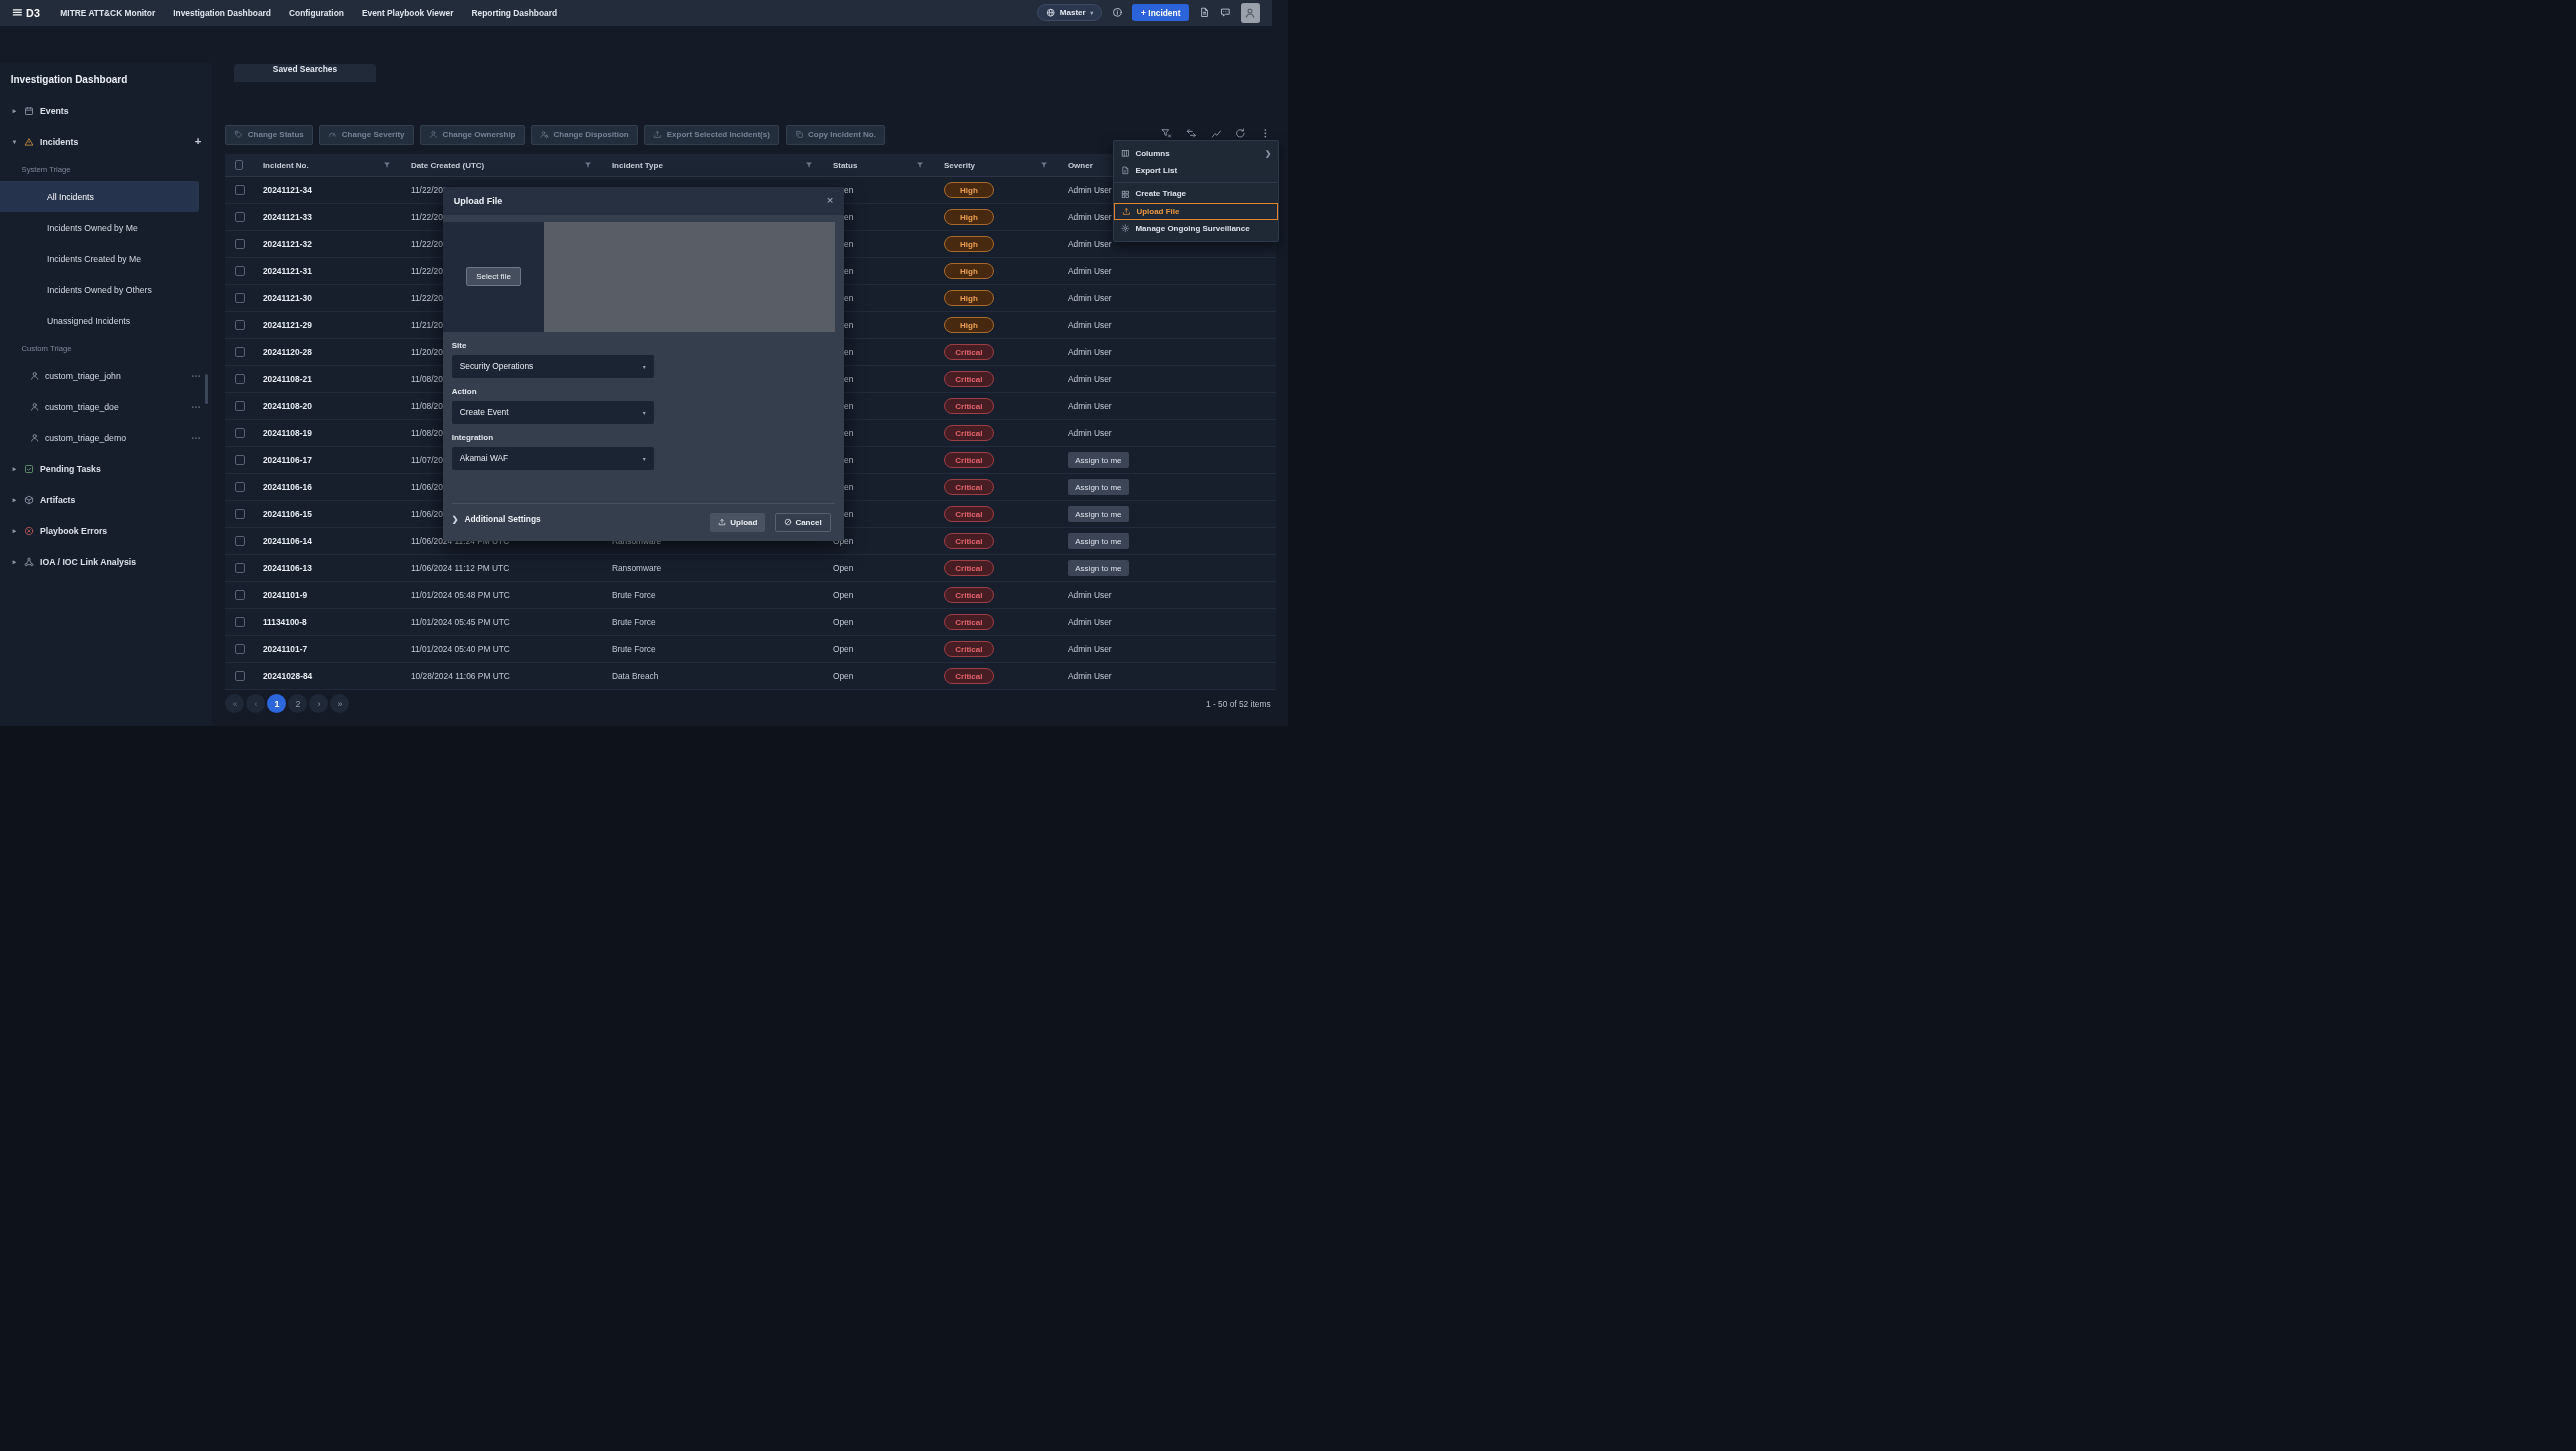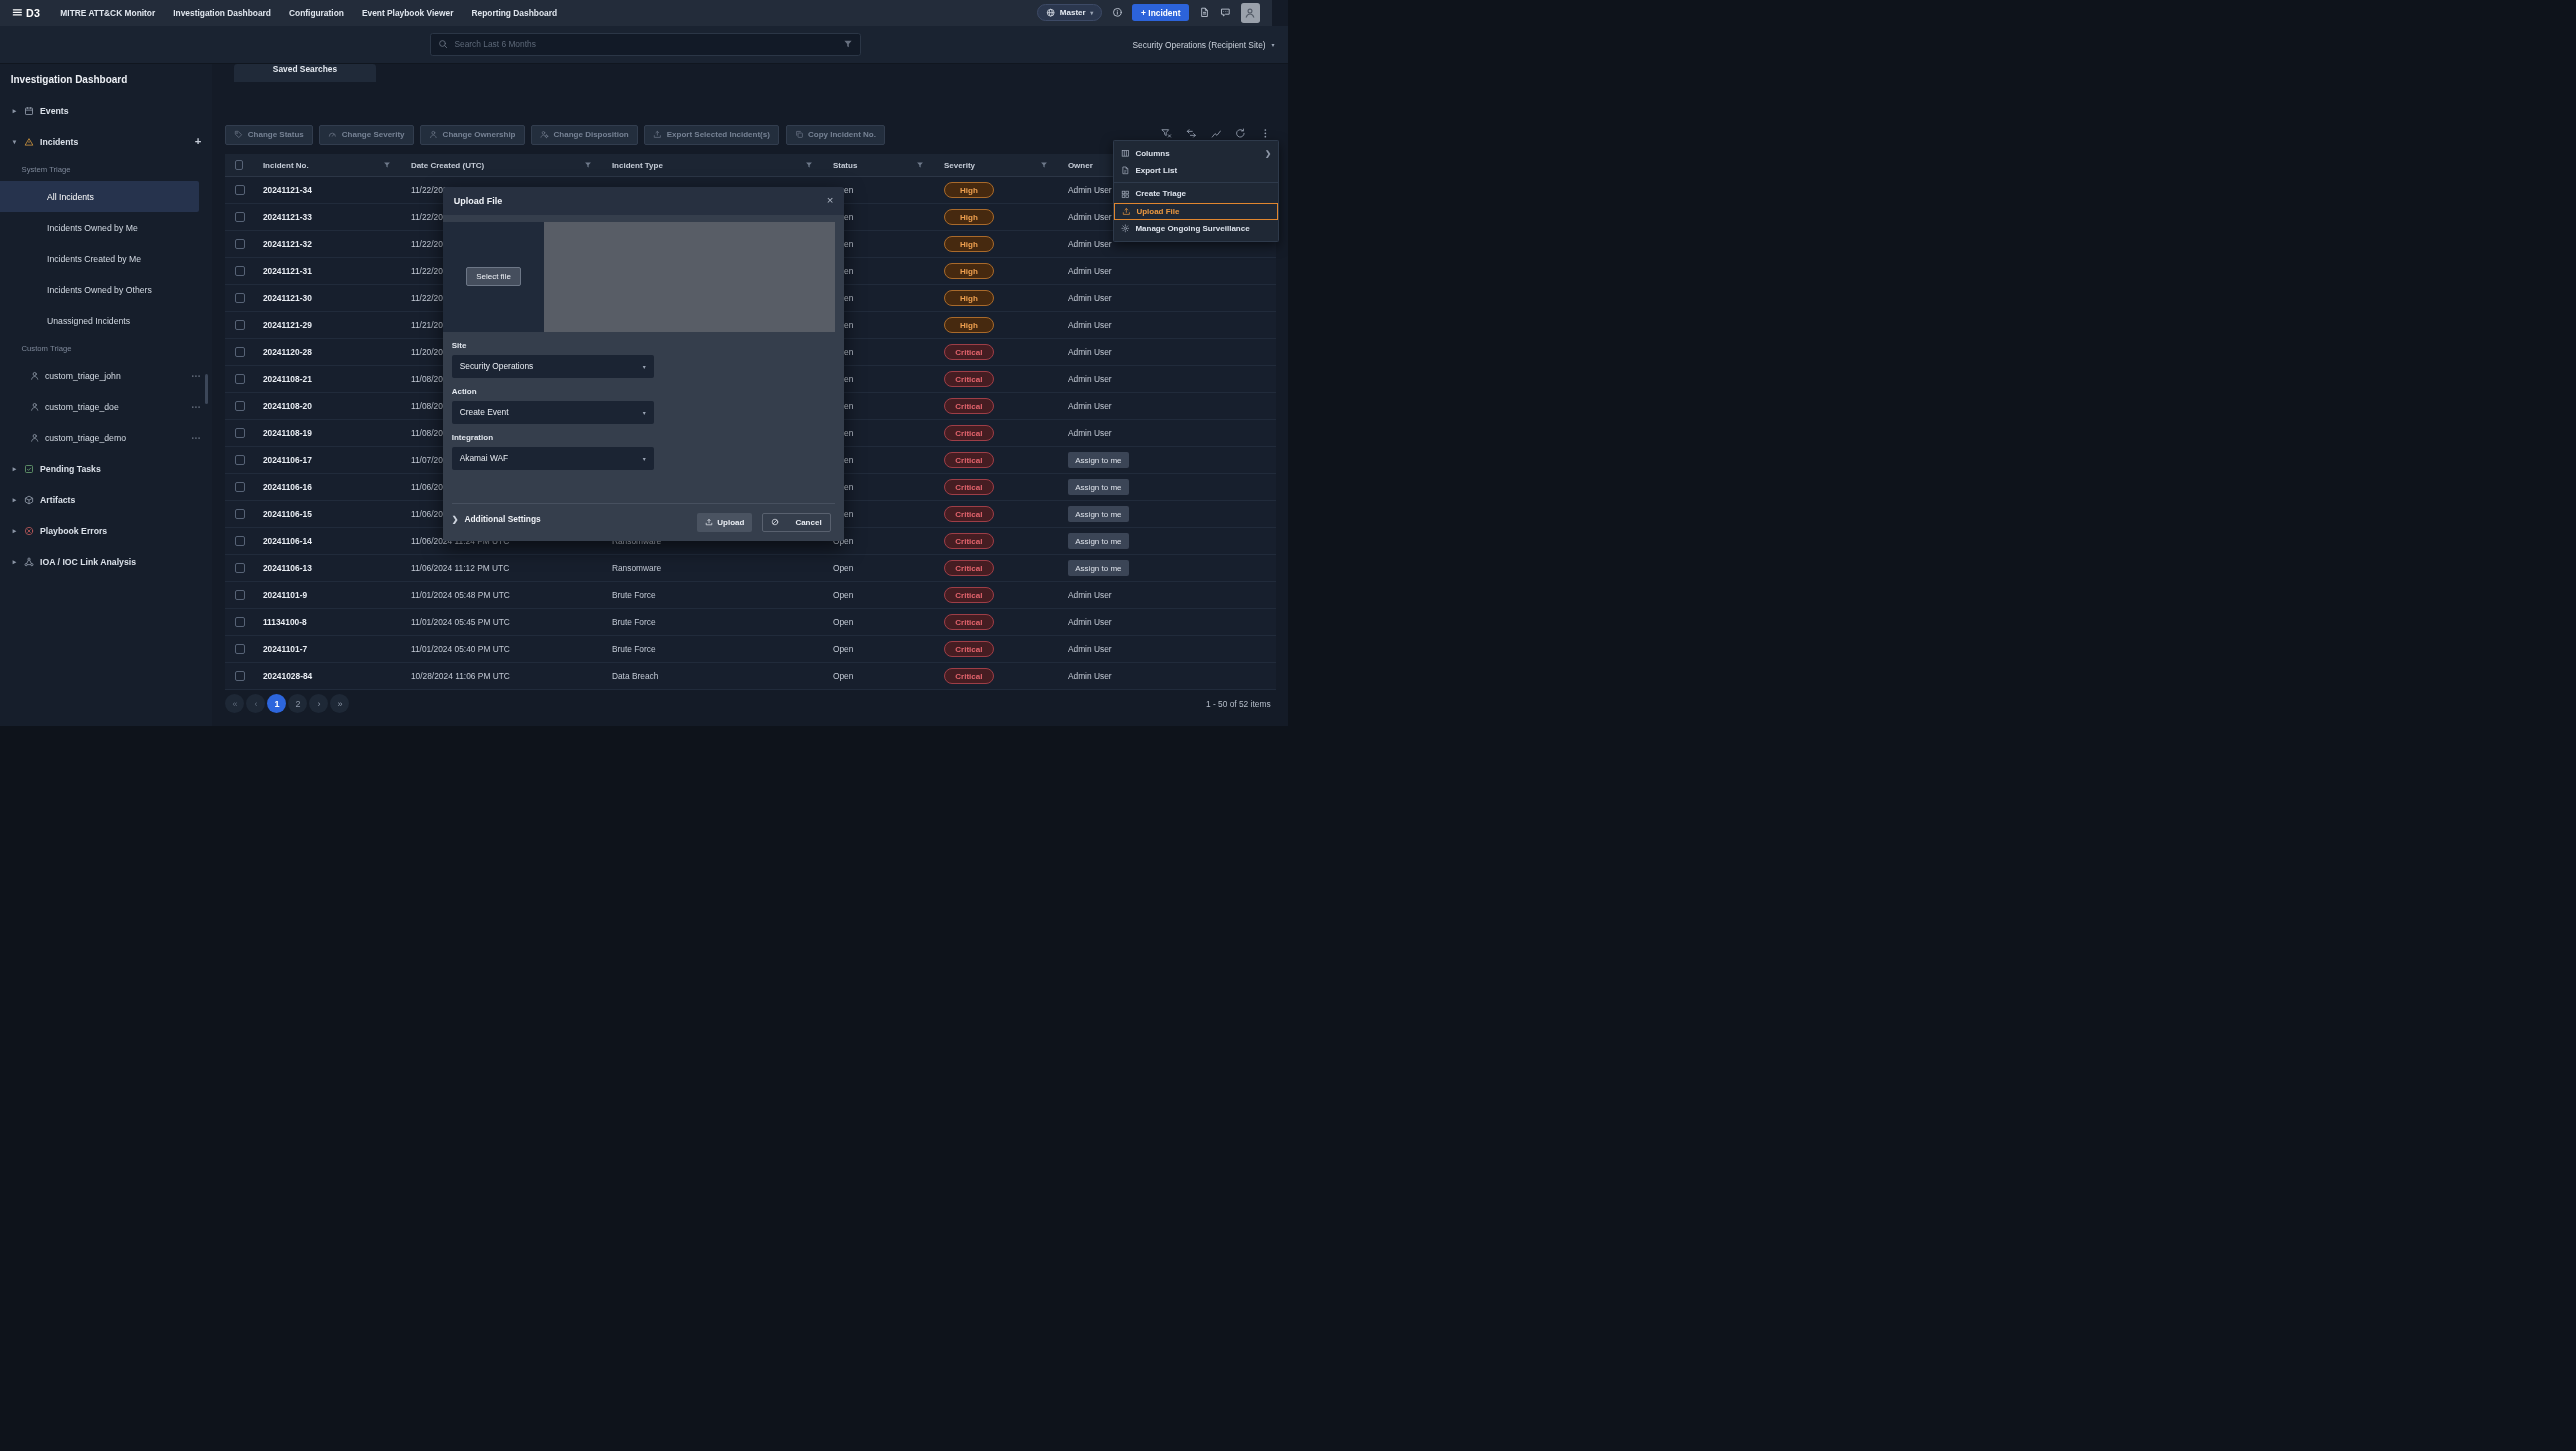--- a/index.html
+++ b/index.html
@@ -98,21 +98,21 @@
   .file-preview { flex:1; background:#585d66; }
   .modal-fields { position:absolute; left:8.7px; top:126px; }
   .field-label { font-size:8px; font-weight:700; color:#e2e7ee; margin-bottom:4.7px; }
   .select { width:202px; height:23px; background:#1b2433; border-radius:2px; display:flex; align-items:center; padding:0 8px; font-size:8.4px; color:#e9edf3; margin-bottom:9.4px; }
   .select .caret { margin-left:auto; }
   .modal-divider { position:absolute; left:8.7px; right:9.4px; top:288px; height:0.7px; background:#47505f; }
   .additional { position:absolute; left:8.7px; top:299px; display:flex; align-items:center; gap:6px; font-size:8.4px; font-weight:700; color:#eef1f6; }
   .additional .chev { color:#cdd3dd; font-size:8px; width:auto; }
   .modal-actions { position:absolute; right:13.4px; bottom:9.4px; display:flex; gap:10px; }
   .btn-upload { height:19px; padding:0 8px; background:#4a5361; border-radius:2px; display:flex; align-items:center; gap:4.7px; font-size:8px; font-weight:600; color:#e9edf3; }
-  .btn-cancel { height:19px; padding:0 8px; background:#343d4b; border:0.7px solid #59616f; border-radius:2px; display:flex; align-items:center; gap:16px; font-size:8px; font-weight:600; color:#e9edf3; }
+  .btn-cancel { height:19px; padding:0 8px; background:#343d4b; border:0.7px solid #59616f; border-radius:2px; display:flex; align-items:center; gap:3px; font-size:8px; font-weight:600; color:#e9edf3; }
 </style>
 </head>
 <body>
 
 <div class="app">
 
   <header class="topbar">
     <div class="logo">
       <span>
         <svg width="10.7" height="10.7" viewBox="0 0 16 16" fill="none" stroke="currentColor" stroke-width="1.8" stroke-linecap="round">
@@ -163,40 +163,20 @@
       </span>
       <div class="avatar">
         <svg width="12" height="12" viewBox="0 0 16 16" fill="none" stroke="currentColor" stroke-width="1.5" stroke-linecap="round">
             <circle cx="8" cy="5.4" r="2.6"></circle>
             <path d="M3 13.6c.9-2.9 2.8-4.3 5-4.3s4.1 1.4 5 4.3"></path>
           </svg>
       </div>
     </div>
   </header>
 
-  <div class="filterbar">
-    <div class="search-box">
-      <span>
-        <svg width="10" height="10" viewBox="0 0 16 16" fill="none" stroke="currentColor" stroke-width="1.4" stroke-linecap="round">
-            <circle cx="7.2" cy="7.2" r="4.6"></circle>
-            <path d="M10.6 10.6 14 14"></path>
-          </svg>
-      </span>
-      <input placeholder="Search Last 6 Months" style="">
-      <span>
-        <svg width="10" height="10" viewBox="0 0 16 16">
-            <path d="M2.2 2.8h11.6L9.3 8v5.2L6.7 11.4V8z" fill="currentColor"></path>
-          </svg>
-      </span>
-    </div>
-    <div class="site-selector">
-      <span>Security Operations (Recipient Site)</span>
-      <span class="caret">▾</span>
-    </div>
-  </div>
 
   <aside class="sidebar">
     <div class="sidebar-title">Investigation Dashboard</div>
 
     <div class="tree-item">
       <span class="chev">▸</span>
       <span class="ticon c-gray">
         <svg width="10" height="10" viewBox="0 0 16 16" fill="none" stroke="currentColor" stroke-width="1.3">
             <rect x="2.4" y="3.2" width="11.2" height="10.4" rx="1"></rect>
             <path d="M5.4 1.8v2.8M10.6 1.8v2.8M2.4 6.6h11.2"></path>

